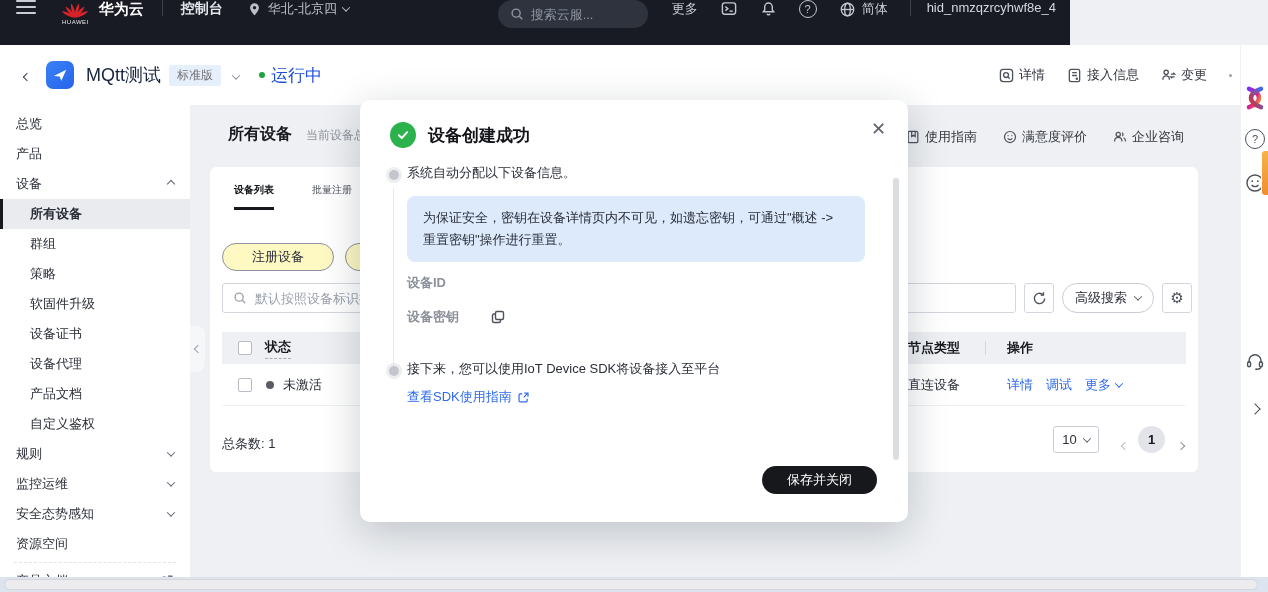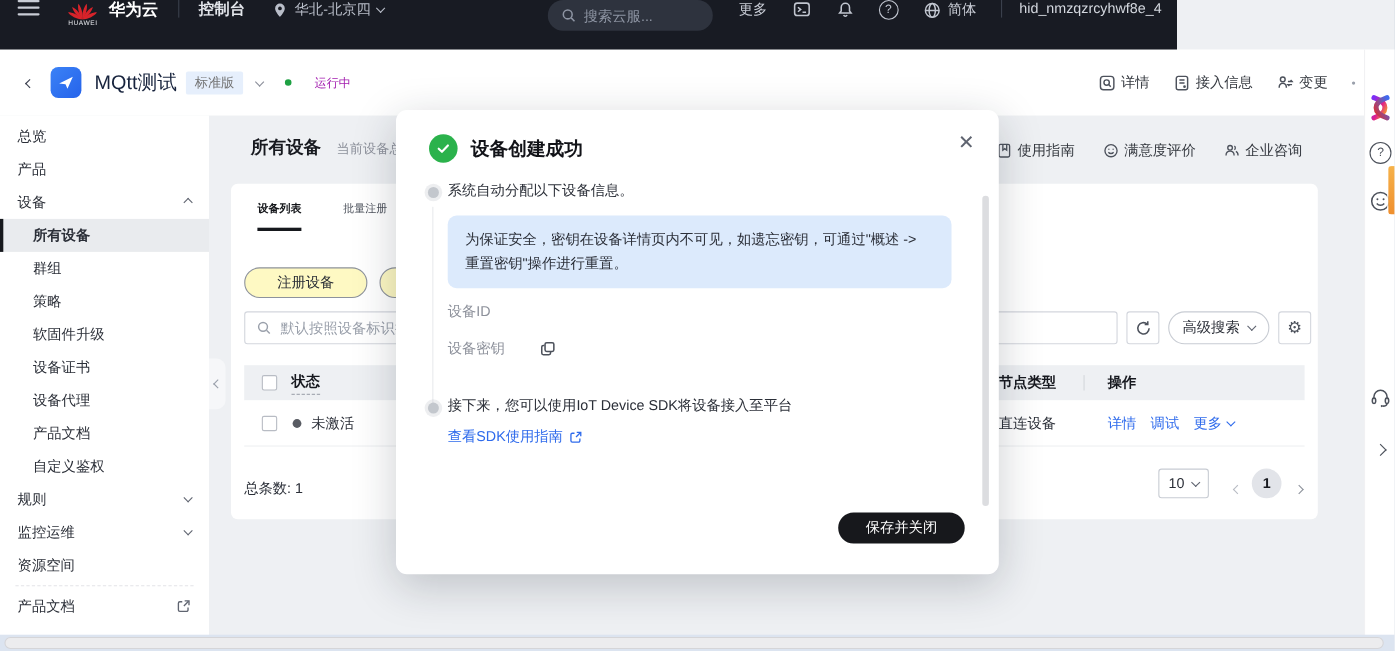--- a/index.html
+++ b/index.html
@@ -38,21 +38,21 @@
   
   .instbar{position:absolute;left:0;top:45px;width:1240px;height:60px;background:#ffffff;
     display:flex;align-items:center;z-index:5;}
   .back{margin-left:20px;color:#3c4150;cursor:pointer;padding:4px;}
   .appicon{width:28px;height:28px;border-radius:7px;margin-left:12px;
     background:linear-gradient(135deg,#3b82f6,#2563eb);display:flex;align-items:center;justify-content:center;}
   .inst-title{margin-left:12px;font-size:18px;color:#17233d;font-weight:500;}
   .edition-badge{margin-left:8px;background:#e6effc;color:#737373;font-size:12px;padding:2px 8px;border-radius:2px;}
   .inst-caret{margin-left:12px;color:#8a8e99;cursor:pointer;}
   .run-dot{width:6px;height:6px;border:3px solid #1ea143;border-radius:50%;margin-left:20px;}
-  .run-label{margin-left:21px;font-size:11px;color:#a21caf;}
+  .run-label{margin-left:6px;font-size:17px;color:#1d4ed8;}
   .inst-actions{margin-left:auto;display:flex;align-items:center;gap:22px;font-size:13px;color:#34383f;margin-right:8px;}
   .inst-actions .act{display:flex;align-items:center;gap:5px;cursor:pointer;}
   .tiny-dot{width:3px;height:3px;border-radius:50%;background:#9aa0ab;}
   
   .sidebar{position:absolute;left:0;top:105px;width:190px;height:487px;background:#ffffff;font-size:13px;color:#2b2f38;z-index:4;padding-top:4px;}
   .sb-row{height:30px;display:flex;align-items:center;padding:0 16px;cursor:pointer;justify-content:space-between;}
   .sb-row .lbl{white-space:nowrap;}
   .sb-sub{padding-left:30px;}
   .sb-active{background:#e9ebee;font-weight:bold;border-left:3px solid #16181d;padding-left:27px;}
   .sb-chev{color:#5f6470;}
@@ -111,21 +111,21 @@
   .modal-close{position:absolute;right:22px;top:18px;font-size:18px;color:#5f6470;cursor:pointer;}
   .modal-head{position:absolute;left:30px;top:22px;display:flex;align-items:center;gap:12px;}
   .check-circle{width:26px;height:26px;border-radius:50%;background:#2bb24c;display:flex;align-items:center;justify-content:center;}
   .modal-title{font-size:17px;font-weight:bold;color:#121318;}
   .step-dot{position:absolute;left:29px;width:10px;height:10px;border-radius:50%;background:#c3c7cd;box-shadow:0 0 0 3px rgba(195,199,205,.3);}
   .timeline{position:absolute;left:33px;top:88px;height:182px;border-left:1px solid #e8eaed;}
   .step-text{position:absolute;left:47px;font-size:13px;color:#2b2f38;}
   .notice{position:absolute;left:47px;top:96px;width:458px;background:#dceafc;border-radius:8px;
     padding:11px 16px;font-size:13px;color:#2b2f38;line-height:22px;}
   .field{position:absolute;left:47px;display:flex;align-items:center;font-size:13px;}
-  .field .flabel{width:83px;color:#8d919b;}
+  .field .flabel{width:83px;color:#8d919b;font-weight:bold;}
   .field .fvalue{color:#70747d;}
   .copy-btn{cursor:pointer;color:#4d525c;display:flex;}
   .sdk-link{position:absolute;left:47px;top:288px;font-size:13px;color:#2f6bec;display:flex;align-items:center;gap:5px;cursor:pointer;}
   .save-btn{position:absolute;right:31px;bottom:28px;height:28px;padding:0 25px;background:#17181c;border:none;border-radius:14px;
     color:#ffffff;font-size:13px;cursor:pointer;font-family:inherit;}
   .modal-scroll{position:absolute;right:9px;top:78px;width:6px;height:282px;background:#dcdde0;border-radius:3px;cursor:pointer;}
   
   .rail{position:absolute;right:0;top:45px;width:28px;height:547px;background:#ffffff;z-index:20;
     display:block;border-left:1px solid #f1f1f3;}
   .rail-icon{position:absolute;left:0;width:28px;display:flex;justify-content:center;cursor:pointer;color:#4d525c;}
@@ -287,20 +287,24 @@
       </div>
     <div class="sb-row sb-sub">
         <span class="lbl">自定义鉴权</span>
       </div>
     <div class="sb-row">
       <span class="lbl">规则</span>
       <i class="ch ch-down sb-chev"></i>
     </div>
     <div class="sb-row">
       <span class="lbl">监控运维</span>
+      <i class="ch ch-down sb-chev"></i>
+    </div>
+    <div class="sb-row">
+      <span class="lbl">安全态势感知</span>
       <i class="ch ch-down sb-chev"></i>
     </div>
     <div class="sb-row">
         <span class="lbl">资源空间</span>
       </div>
     <div class="sb-divider"></div>
     <div class="sb-row">
       <span class="lbl">产品文档</span>
       <svg width="14" height="14" viewBox="0 0 16 16" fill="none" stroke="#5f6470" stroke-width="1.4">
         <path d="M6.5 3.5 H4 a1.5 1.5 0 0 0 -1.5 1.5 v7 a1.5 1.5 0 0 0 1.5 1.5 h7 a1.5 1.5 0 0 0 1.5 -1.5 V9.5"></path>

